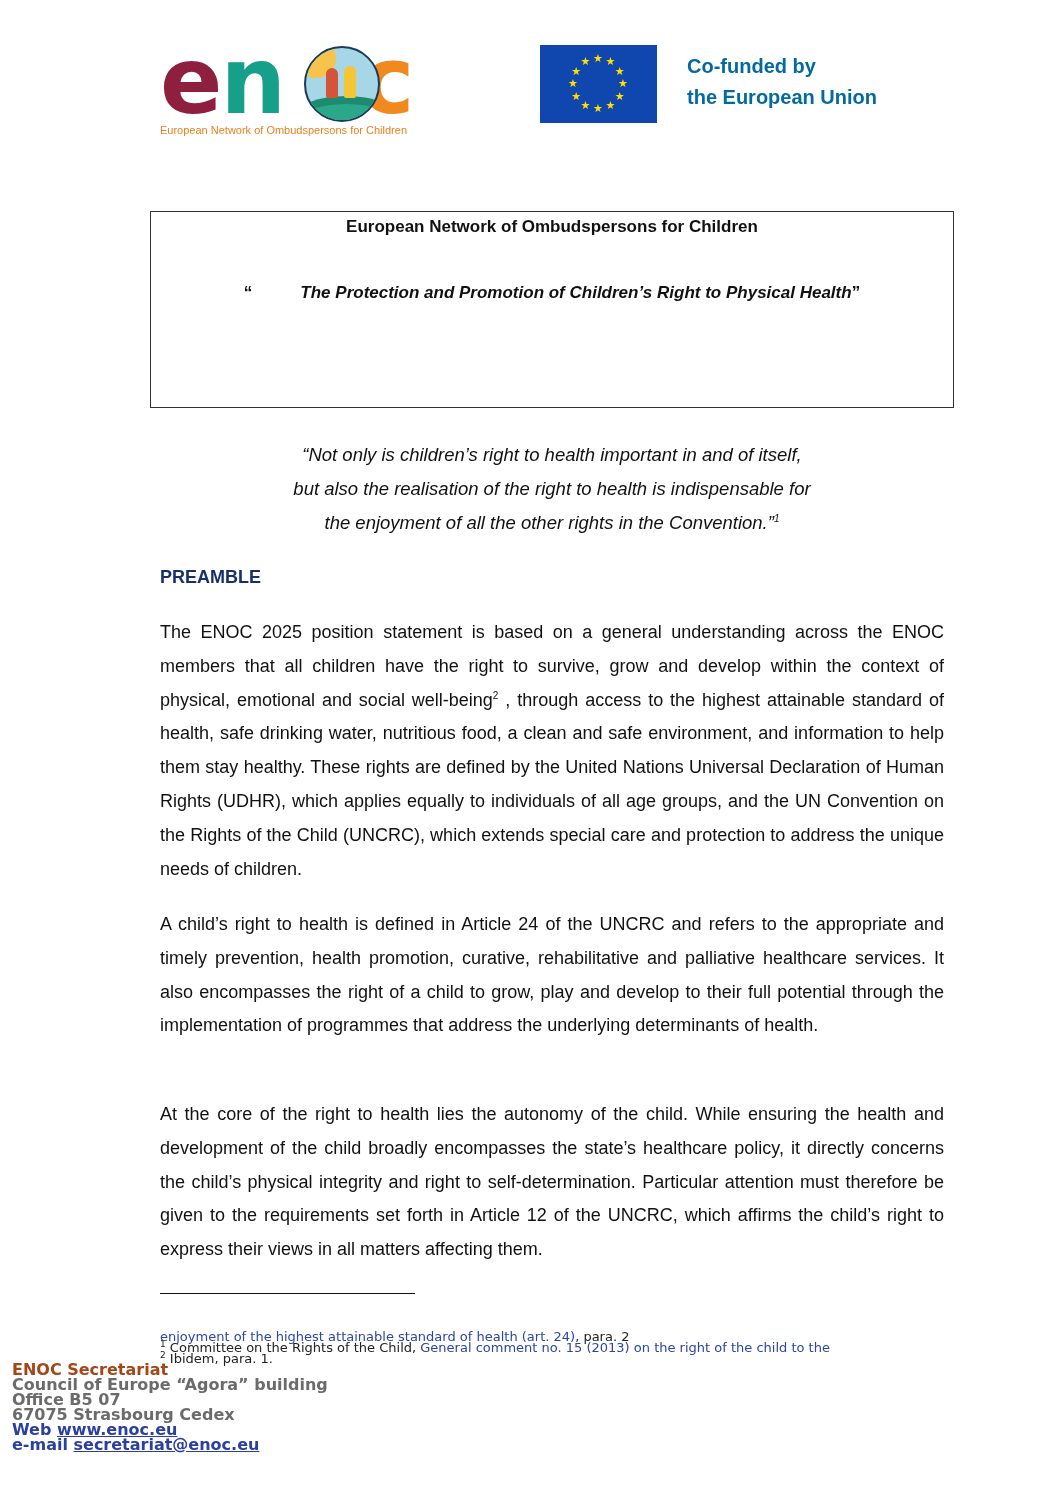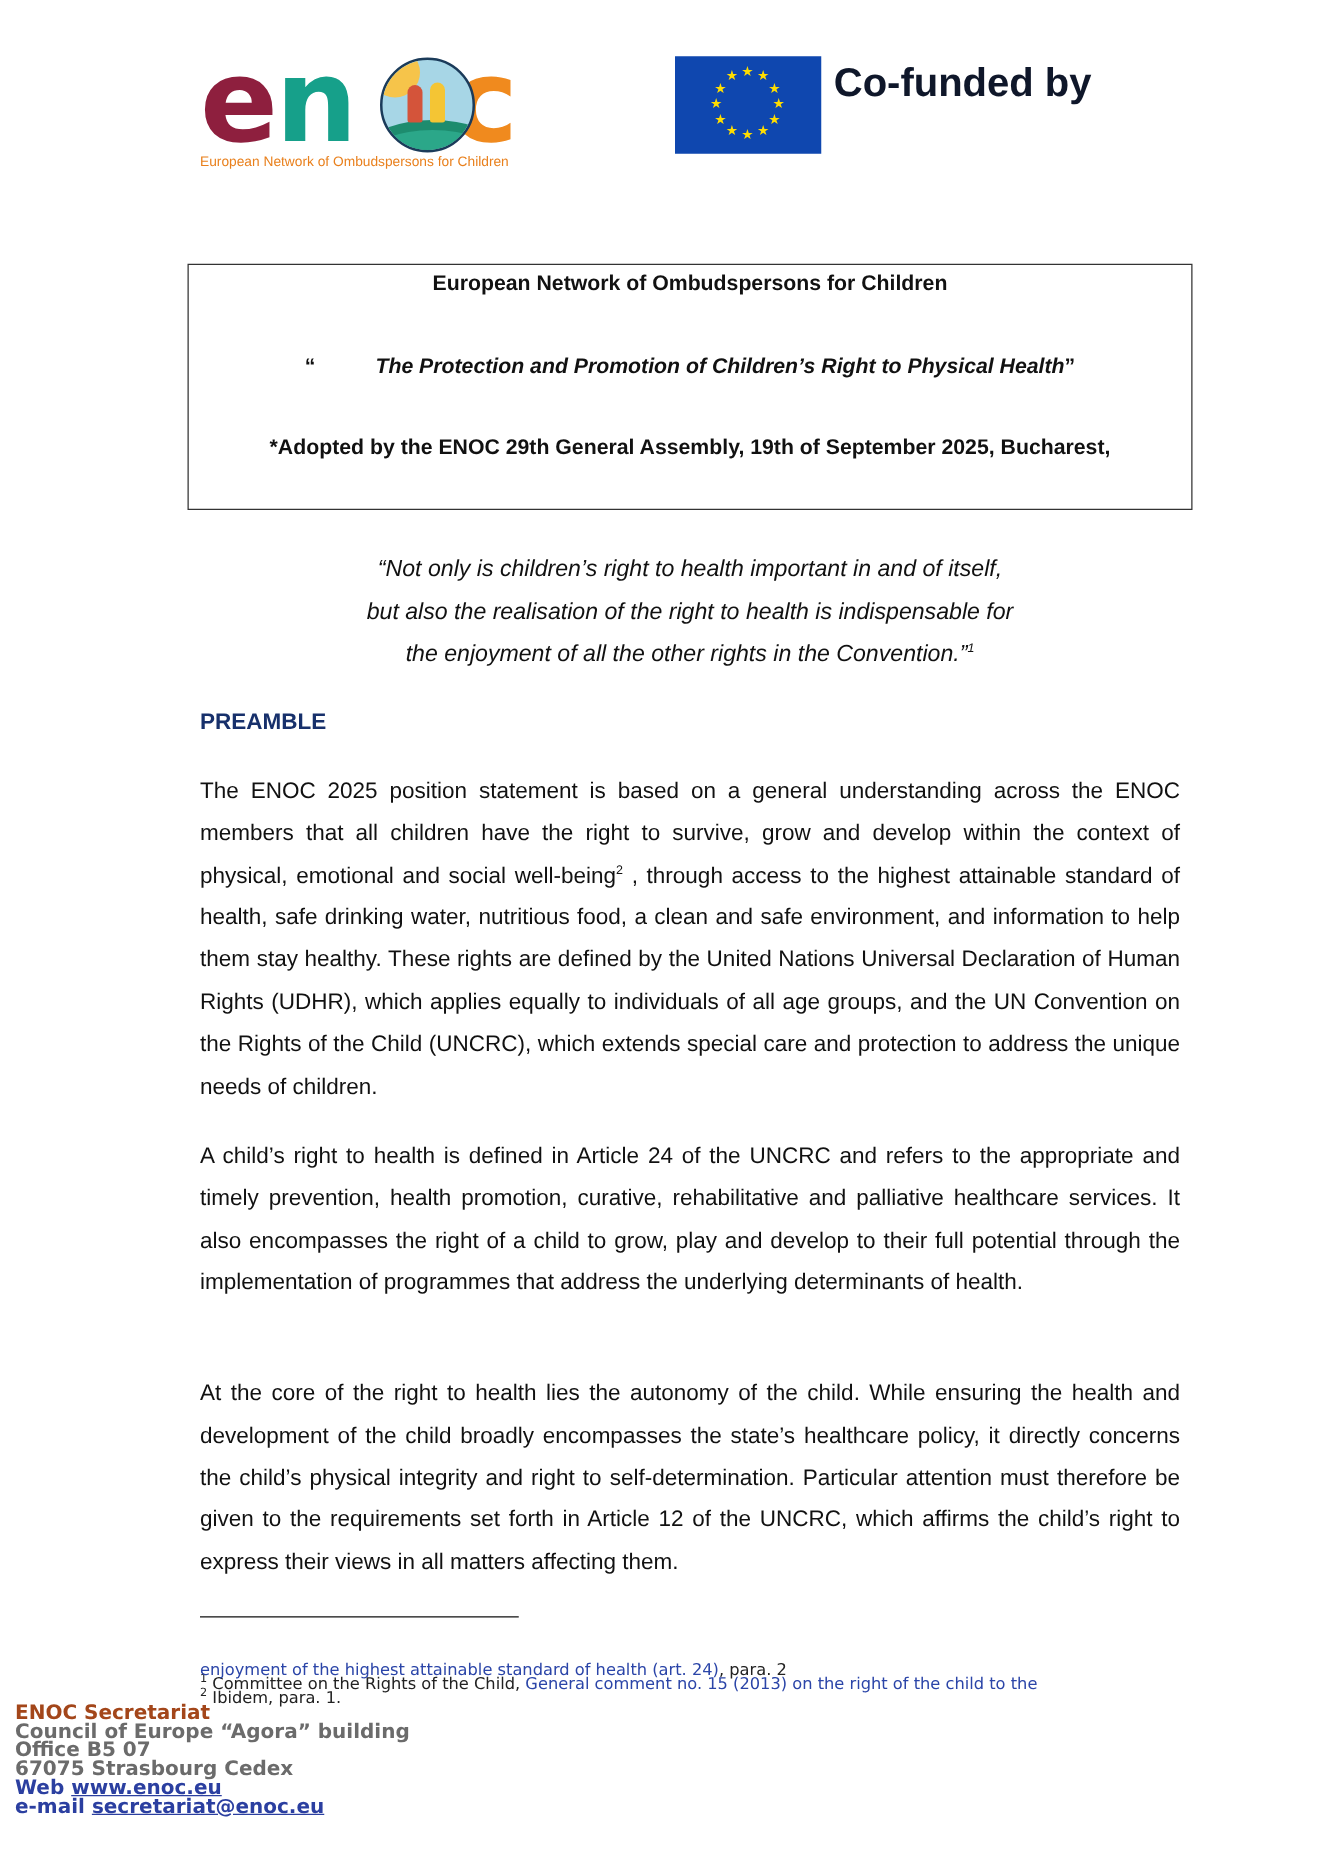--- a/index.html
+++ b/index.html
@@ -20,21 +20,21 @@
   .enoc-circle .hill1 { position: absolute; left: -10px; top: 48px; width: 100px; height: 40px; border-radius: 50%; background: #1d8c6e; }
   .enoc-circle .hill2 { position: absolute; left: -10px; top: 56px; width: 100px; height: 40px; border-radius: 50%; background: #2ba789; }
   .enoc-circle .kid1 { position: absolute; left: 20px; top: 20px; width: 12px; height: 30px; background: #d4543a; border-radius: 6px 6px 2px 2px; }
   .enoc-circle .kid2 { position: absolute; left: 38px; top: 18px; width: 12px; height: 32px; background: #f4c534; border-radius: 6px 6px 2px 2px; }
   .enoc-tag { position: absolute; left: 0; top: 80px; font-size: 11px; color: #e9801d; white-space: nowrap; }
 
   
   #eu-logo { left: 540px; top: 45px; width: 390px; height: 80px; }
   .eu-flag { position: absolute; left: 0; top: 0; width: 117px; height: 78px; background: #0f47af; }
   .eu-star { position: absolute; color: #ffdd00; font-size: 11px; line-height: 11px; }
-  .eu-text { position: absolute; left: 127px; top: 6px; font-weight: bold; font-size: 32px; line-height: 31px; color: #0f172a; white-space: nowrap; }
+  .eu-text { position: absolute; left: 147px; top: 6px; font-weight: bold; font-size: 20px; line-height: 31px; color: #0369a1; white-space: nowrap; }
 
   
   #title-box { left: 150px; top: 211px; width: 804px; height: 197px; border: 1px solid #333; box-sizing: border-box; text-align: center; font-weight: bold; font-size: 17px; }
   .tline { position: absolute; left: 0; right: 0; white-space: nowrap; }
   .tline em { font-style: italic; margin-left: 48px; }
 
   
   .quote { position: absolute; left: 150px; width: 804px; text-align: center; font-style: italic; font-size: 18.5px; white-space: nowrap; }
   sup { font-size: 10px; vertical-align: super; line-height: 0; }
 
@@ -86,27 +86,27 @@
       <span class="eu-star" style="left: 65.5px; top: 54.6506px;">★</span>
       <span class="eu-star" style="left: 53px; top: 58px;">★</span>
       <span class="eu-star" style="left: 40.5px; top: 54.6506px;">★</span>
       <span class="eu-star" style="left: 31.3494px; top: 45.5px;">★</span>
       <span class="eu-star" style="left: 28px; top: 33px;">★</span>
       <span class="eu-star" style="left: 31.3494px; top: 20.5px;">★</span>
       <span class="eu-star" style="left: 40.5px; top: 11.3494px;">★</span>
     </div>
   <div class="eu-text">
     <div>Co-funded by</div>
+    <div>the European Union</div>
   </div>
 </div>
 
 <div id="title-box" class="abs">
   <div class="tline" style="top:5px;">European Network of Ombudspersons for Children</div>
   <div class="tline" style="top:71px;"><span>“</span><em>The Protection and Promotion of Children’s Right to Physical Health</em><span>”</span></div>
-  <div class="tline" style="top:136px;">*Adopted by the ENOC 29th General Assembly, 19th of September 2025, Bucharest,</div>
 </div>
 
 <div class="quote" style="top:444px;">“Not only is children’s right to health important in and of itself,</div>
 <div class="quote" style="top:478px;">but also the realisation of the right to health is indispensable for</div>
 <div class="quote" style="top:512px;"><span>the enjoyment of all the other rights in the Convention.”</span><sup>1</sup></div>
 
 <div id="preamble-heading" class="abs">PREAMBLE</div>
 
 <div class="para" style="top:616px;"><span>The ENOC 2025 position statement is based on a general understanding across the ENOC members that all children have the right to survive, grow and develop within the context of physical, emotional and social well-being</span><sup>2</sup><span> , through access to the highest attainable standard of health, safe drinking water, nutritious food, a clean and safe environment, and information to help them stay healthy. These rights are defined by the United Nations Universal Declaration of Human Rights (UDHR), which applies equally to individuals of all age groups, and the UN Convention on the Rights of the Child (UNCRC), which extends special care and protection to address the unique needs of children.</span></div>
 

